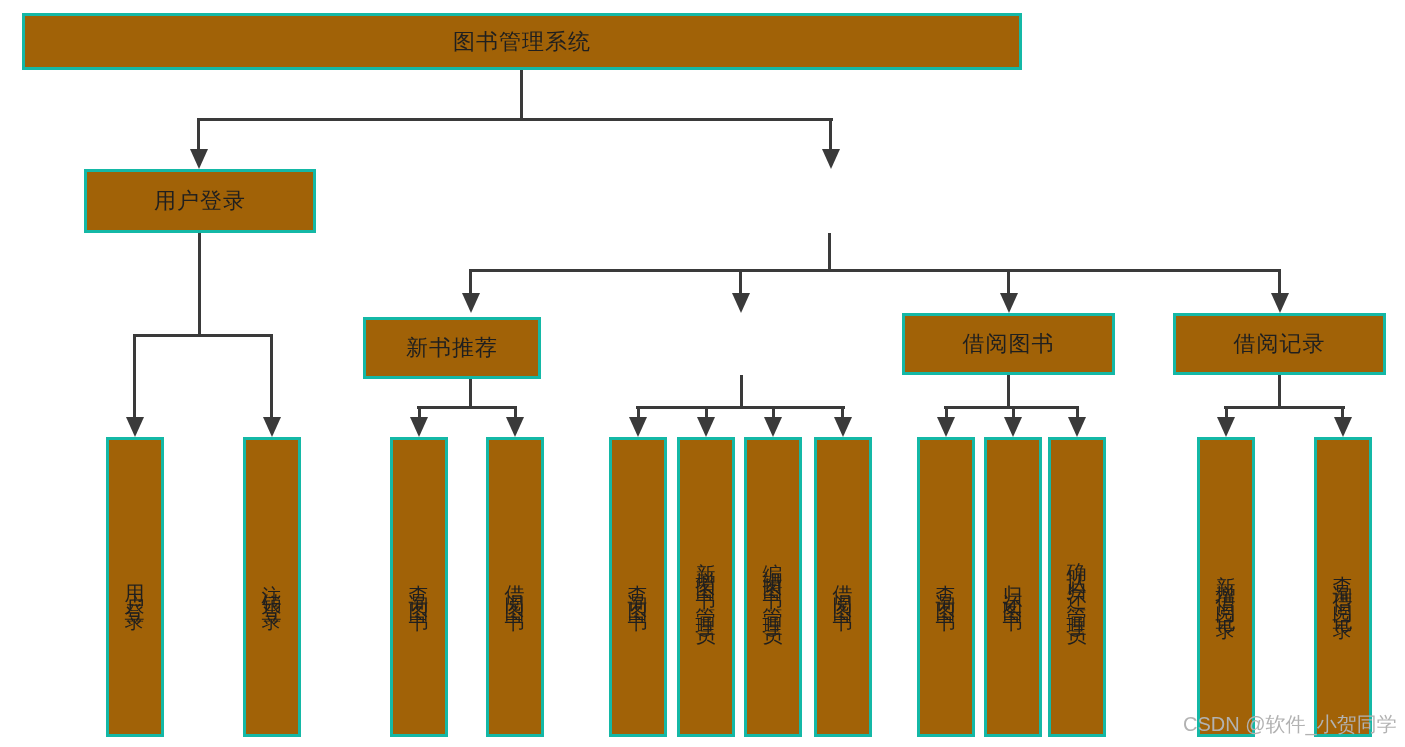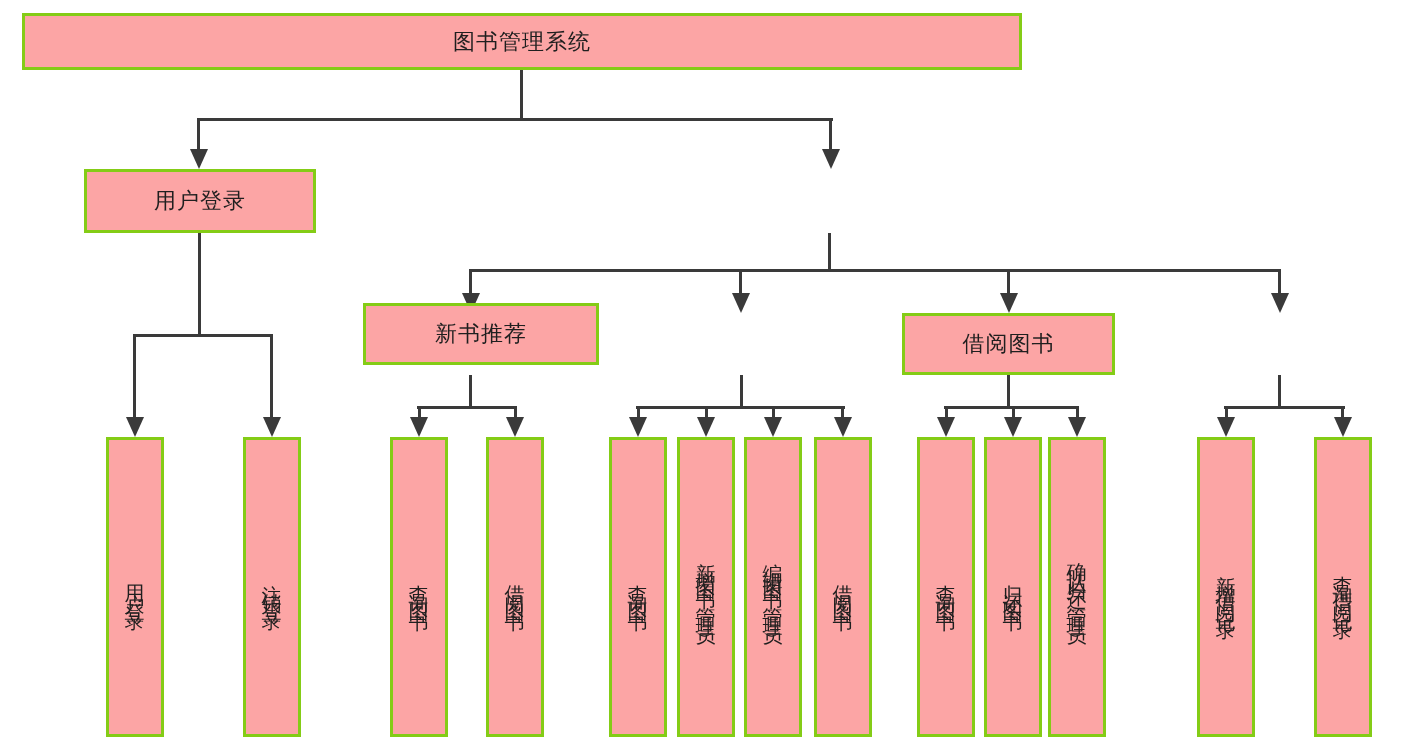--- a/index.html
+++ b/index.html
@@ -5,22 +5,22 @@
   html,body{margin:0;padding:0;background:#ffffff;}
   .canvas{
     position:relative;
     width:1405px;height:747px;
     background:#ffffff;
     font-family:"Liberation Sans","DejaVu Sans",sans-serif;
     overflow:hidden;
   }
   .box{
     position:absolute;
-    background:#fca5a5;
-    border:3px solid #84cc16;
+    background:#a16207;
+    border:3px solid #14b8a6;
     box-sizing:border-box;
     display:flex;
     align-items:center;
     justify-content:center;
     color:#1f1f1f;
     font-size:22px;
     letter-spacing:1px;
     z-index:2;
   }
   .leaf{font-size:20px;}
@@ -52,25 +52,26 @@
 </head>
 <body>
 
 <div class="canvas">
 
   <div class="box" style="left:22px;top:13px;width:1000px;height:57px">图书管理系统</div>
 
   <div class="box" style="left:84px;top:169px;width:232px;height:64px">用户登录</div>
 
 
-  <div class="box" style="left:363px;top:303px;width:236px;height:62px">新书推荐</div>
+  <div class="box" style="left:363px;top:317px;width:178px;height:62px">新书推荐</div>
 
 
   <div class="box" style="left:902px;top:313px;width:213px;height:62px">借阅图书</div>
 
+  <div class="box" style="left:1173px;top:313px;width:213px;height:62px">借阅记录</div>
 
   <div class="box leaf" style="left:106px;top:437px;width:58px;height:300px">
     <span class="vtext">用户登录</span>
   </div>
 
   <div class="box leaf" style="left:243px;top:437px;width:58px;height:300px">
     <span class="vtext">注销登录</span>
   </div>
 
   <div class="box leaf" style="left:390px;top:437px;width:58px;height:300px">
@@ -169,14 +170,15 @@
   <div class="vline" style="left:1076px;top:406px;height:14px"></div>
   <div class="arr" style="left:1068px;top:417px"></div>
 
   <div class="vline" style="left:1278px;top:375px;height:33px"></div>
   <div class="hline" style="left:1224px;top:406px;width:121px"></div>
   <div class="vline" style="left:1225px;top:406px;height:14px"></div>
   <div class="arr" style="left:1217px;top:417px"></div>
   <div class="vline" style="left:1341px;top:406px;height:14px"></div>
   <div class="arr" style="left:1334px;top:417px"></div>
 
+  <div class="watermark">CSDN @软件_小贺同学</div>
 
 </div>
 
 </body></html>

